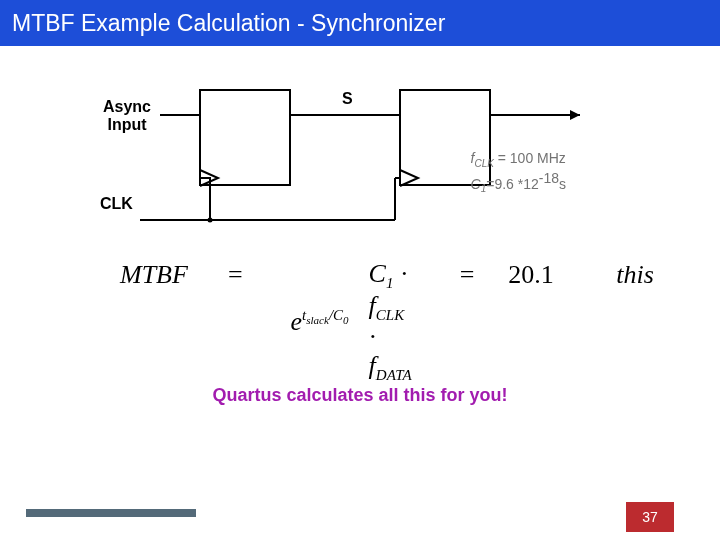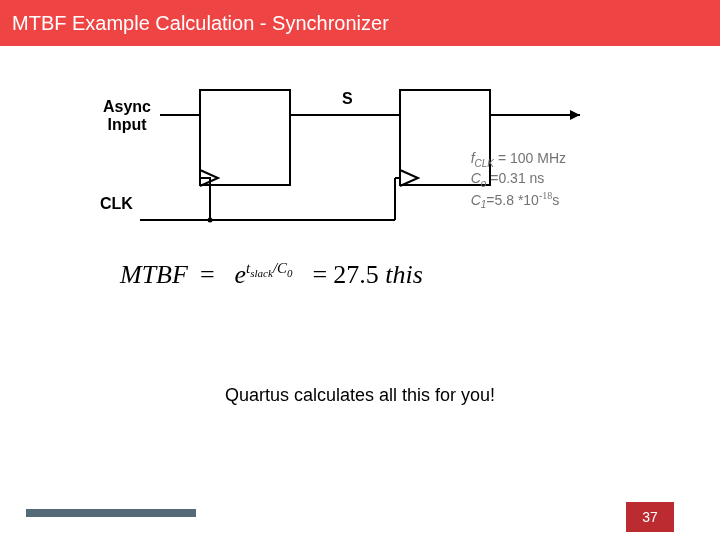--- a/index.html
+++ b/index.html
@@ -6,24 +6,24 @@
   body {
     margin: 0;
     width: 720px;
     height: 540px;
     font-family: Verdana, Arial, sans-serif;
     background: #fff;
     position: relative;
     overflow: hidden;
   }
   .title-bar {
-    background: #ef4444;
+    background: #1d4ed8;
     color: #fff;
     padding: 8px 12px;
-    font-size: 20px;
+    font-size: 23px;
     height: 46px;
     display: flex;
     align-items: center;
   }
   .diagram-area {
     position: absolute;
     left: 0;
     top: 60px;
     width: 584px;
     height: 190px;
@@ -59,32 +59,33 @@
     position: absolute;
     right: 18px;
     top: 90px;
     font-size: 14px;
     font-style: italic;
     line-height: 1.2;
     color: #737373;
   }
   .params .row { white-space: nowrap; }
   .sub { font-size: 10px; vertical-align: sub; font-style: italic; }
-  .sup { font-size: 10px; vertical-align: super; font-family: Liberation Serif, serif; }
+  .sup { font-size: 14px; vertical-align: super; }
   .rm { font-style: normal; }
   .formula-area {
     position: absolute;
     left: 120px;
     top: 260px;
     width: 460px;
     font-family: "Times New Roman", serif;
   }
   .formula {
     display: flex;
     font-size: 26px;
+    gap: 28px;
   }
   .lhs { font-style: italic; margin-right: 6px; }
   .eq { margin: 0 6px; }
   .frac {
     display: inline-flex;
     align-items: center;
     margin: 0 4px;
   }
   .frac .num, .frac .den {
     padding: 0 10px;
@@ -98,22 +99,22 @@
   .it { font-style: italic; }
   .fsub { font-size: 15px; vertical-align: sub; font-style: italic; }
   .esup { font-size: 15px; vertical-align: super; font-style: italic; }
   .quartus {
     position: absolute;
     left: 0;
     width: 720px;
     top: 385px;
     text-align: center;
     font-size: 18px;
-    font-weight: normal;
-    color: #000000;
+    font-weight: bold;
+    color: #a21caf;
   }
   .bottom-bar {
     position: absolute;
     bottom: 8px;
     left: 0;
     width: 700px;
     height: 30px;
   }
   .bb-left {
     position: absolute;
@@ -185,40 +186,44 @@
   <div class="label-async"><span style="white-space:pre-line">Async
 Input</span></div>
   <div class="label-s">S</div>
   <div class="label-clk">CLK</div>
 
   <div class="params">
     <div class="row">
       <span>f</span><span class="sub">CLK</span><span class="rm"> = </span><span class="rm">100 MHz</span>
     </div>
     <div class="row">
-      <span>C</span><span class="sub">o</span><span class="rm"> =</span><span class="rm">0.31 ns</span>
-    </div>
-    <div class="row">
-      <span>C</span><span class="sub">1</span><span class="rm">=</span><span class="rm">5.8 *10</span><span class="sup rm">-18</span><span class="rm">s</span>
+      <span>C</span><span class="sub">1</span><span class="rm">=</span><span class="rm">9.6 *12</span><span class="sup rm">-18</span><span class="rm">s</span>
     </div>
   </div>
 </div>
 
 <div class="formula-area">
   <div class="formula">
     <span class="lhs">MTBF</span>
     <span class="eq">=</span>
     <span class="frac">
       <span class="num">
         <span class="it">e</span><span class="esup"><span>t</span><span class="fsub" style="font-size:11px">slack</span><span>/C</span><span style="font-size:11px;vertical-align:sub">0</span></span>
       </span>
       <span class="bar"></span>
+      <span class="den">
+        <span class="it">C</span><span class="fsub">1</span>
+        <span>·</span>
+        <span class="it">f</span><span class="fsub">CLK</span>
+        <span>·</span>
+        <span class="it">f</span><span class="fsub">DATA</span>
+      </span>
     </span>
     <span class="eq">=</span>
-    <span>27.5</span>
+    <span>20.1</span>
     <span>&nbsp;</span>
     <span class="it">this</span>
   </div>
 </div>
 
 <div class="quartus">Quartus calculates all this for you!</div>
 
 <div class="bottom-bar">
   <div class="bb-left"></div>
   <div class="bb-page">37</div>

